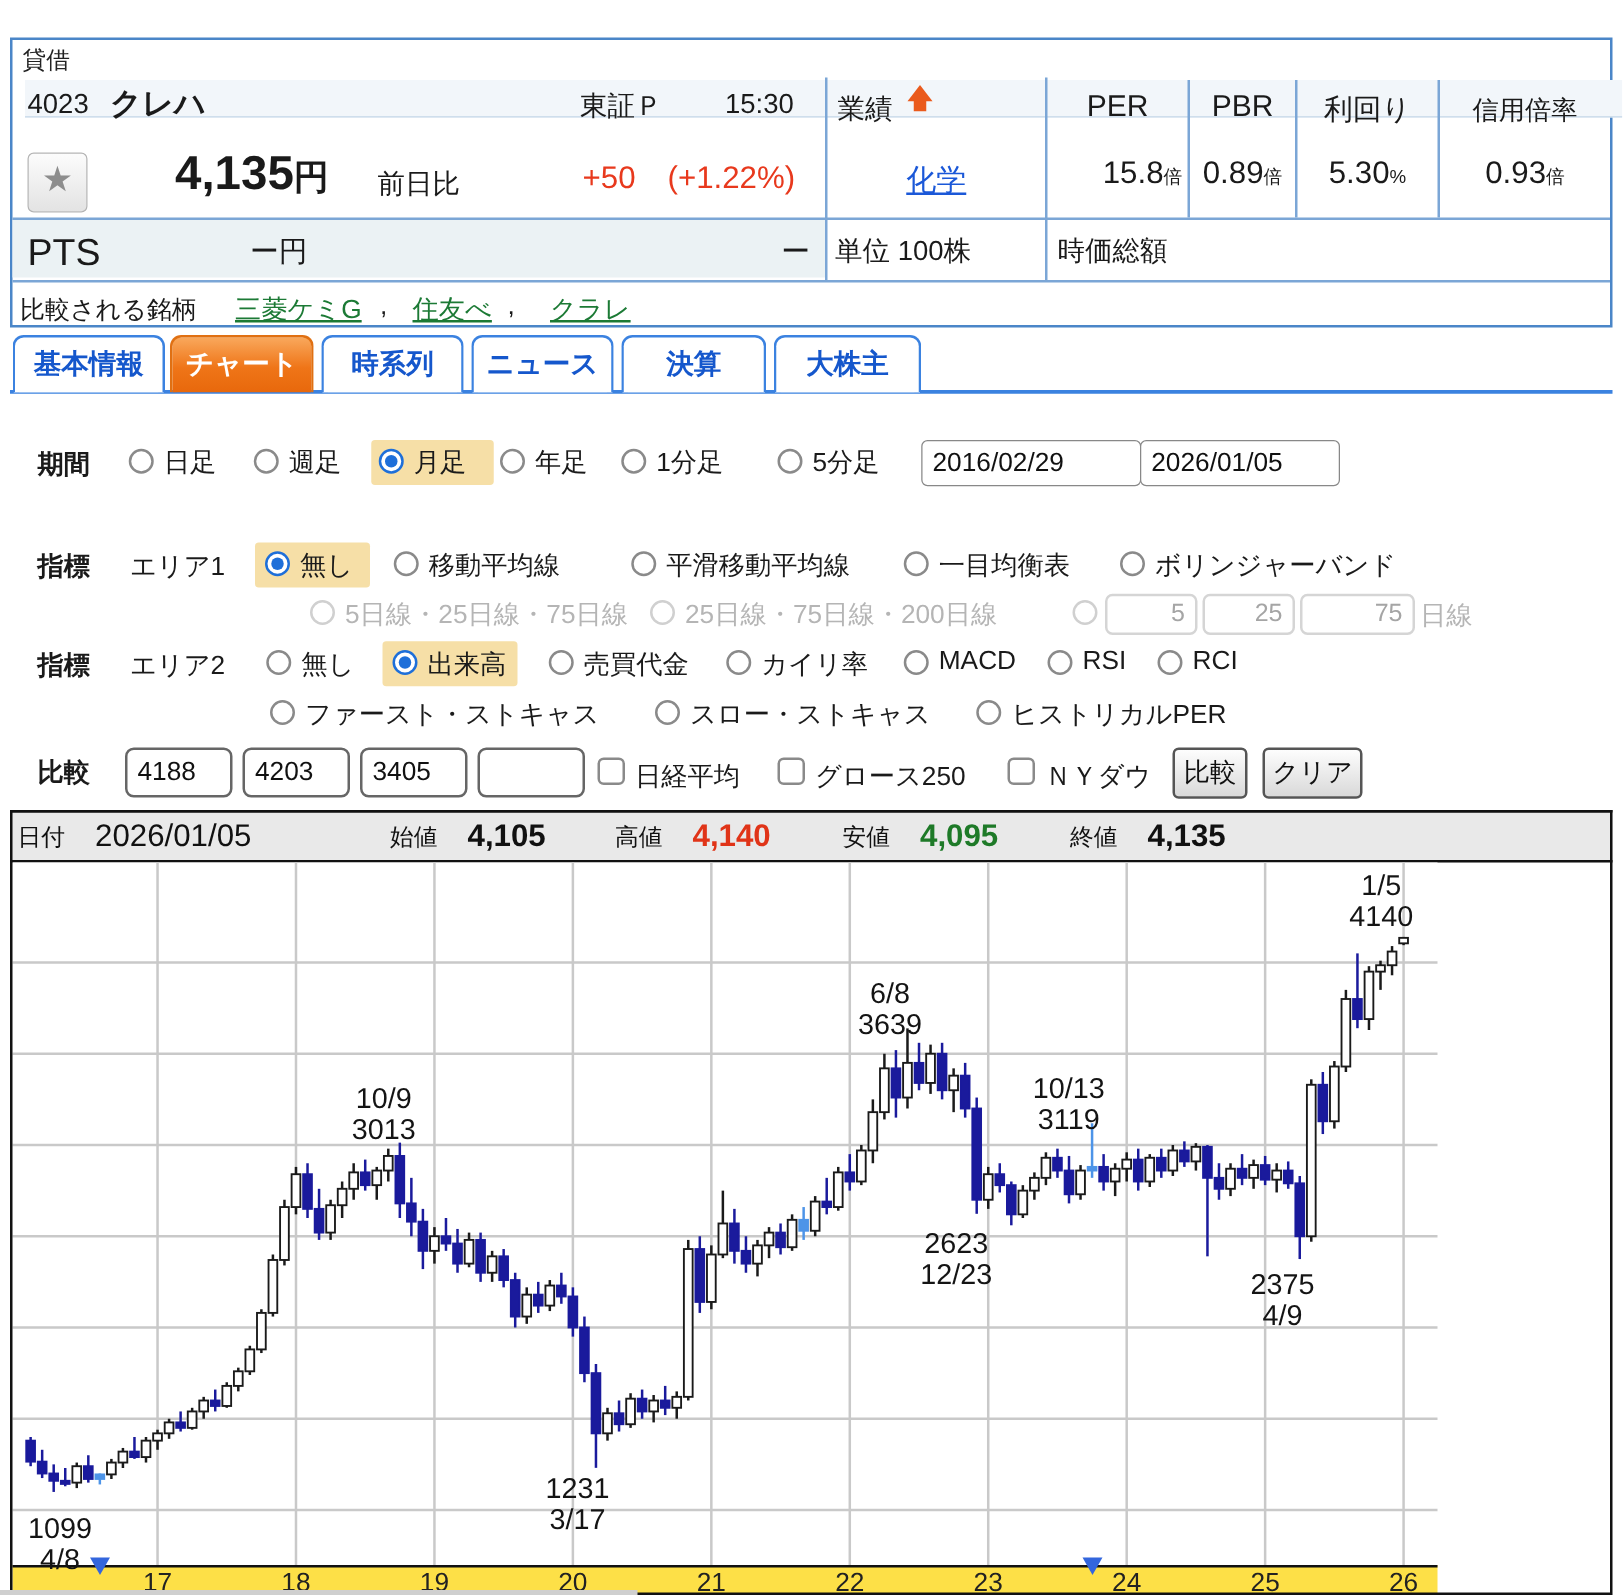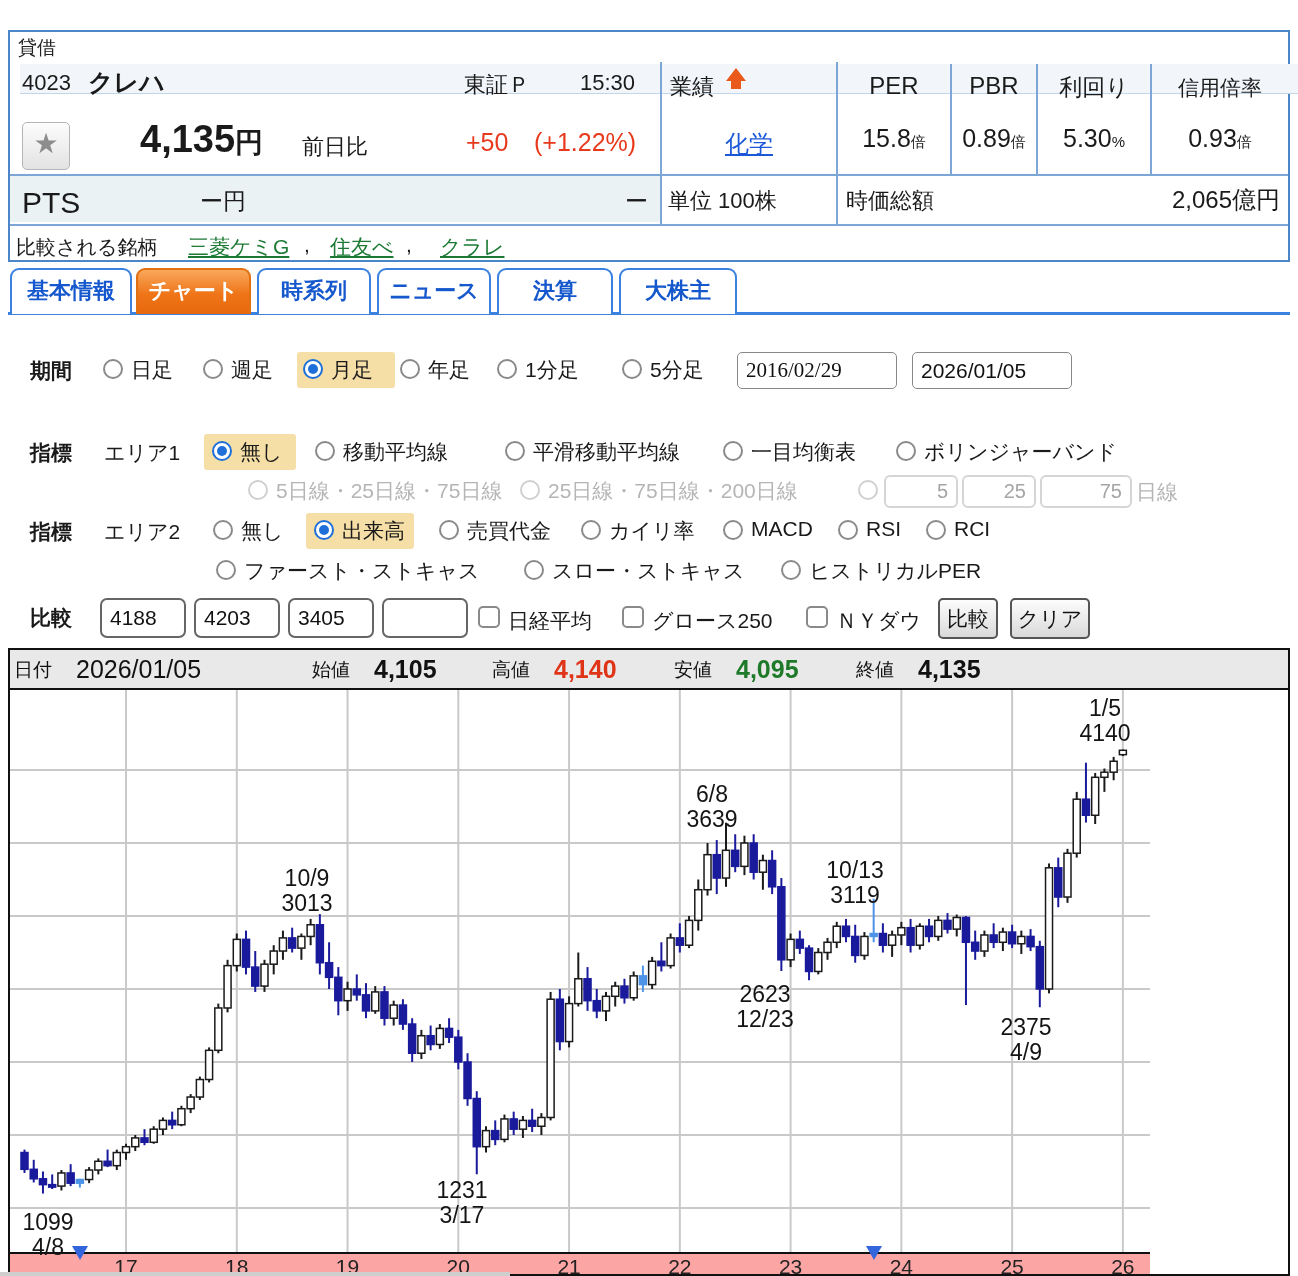--- a/index.html
+++ b/index.html
@@ -52,21 +52,21 @@
        border-radius:5px;font-size:21px;text-align:center;line-height:37px;color:#111;cursor:pointer;}
   .dis-txt{color:#b5b5b5;}
   
   .ohlc-bar{position:absolute;left:8px;top:648px;width:1282px;height:42px;box-sizing:border-box;background:#e9e9e9;
             border-top:2px solid #111;border-bottom:2px solid #111;}
   .ohlc-lab{position:absolute;top:9px;font-size:19px;color:#111;}
   .ohlc-val{position:absolute;top:7px;font-size:25px;font-weight:bold;color:#111;}
   .plot{position:absolute;left:10px;top:690px;width:1140px;height:562px;background:#fff;z-index:1;}
   #chart-svg{position:absolute;left:10px;top:690px;width:1140px;height:562px;overflow:visible;z-index:5;}
   .ystrip{position:absolute;left:1150px;top:690px;width:140px;height:586px;background:#ededed;border-left:2px solid #111;box-sizing:border-box;z-index:3;}
-  .xstrip{position:absolute;left:10px;top:1252px;width:1140px;height:24px;background:#fca5a5;border-top:2px solid #111;box-sizing:border-box;z-index:3;}
+  .xstrip{position:absolute;left:10px;top:1252px;width:1140px;height:24px;background:#fde047;border-top:2px solid #111;box-sizing:border-box;z-index:3;}
   .ylab{position:absolute;left:12px;font-size:24px;color:#111;line-height:30px;}
   .xlab{position:absolute;top:1px;width:34px;text-align:center;font-size:21px;color:#222;}
   .frame{position:absolute;left:8px;top:648px;width:1282px;height:628px;border:2px solid #111;box-sizing:border-box;pointer-events:none;z-index:6;}
   .sliver{position:absolute;left:0;top:1272px;width:510px;height:4px;background:#cfcfcf;z-index:7;}
 </style>
 </head>
 <body>
 
 <div id="app">
 
@@ -108,26 +108,25 @@
       <span class="tri"></span>
       <span class="stem"></span>
     </span>
   <span class="abs lnk-blue" style="left:662px;top:128px;width:174px;text-align:center;font-size:24px;">化学</span>
   <span class="abs" style="left:668px;top:186px;font-size:22px;">単位 100株</span>
 
   <span class="abs" style="left:838px;top:72px;width:112px;text-align:center;font-size:24px;">PER</span>
   <span class="abs" style="left:952px;top:72px;width:84px;text-align:center;font-size:24px;">PBR</span>
   <span class="abs" style="left:1038px;top:72px;width:112px;text-align:center;font-size:23px;">利回り</span>
   <span class="abs" style="left:1152px;top:74px;width:136px;text-align:center;font-size:21px;">信用倍率</span>
-  <span class="abs" style="left:838px;top:124px;width:112px;text-align:center;font-size:25px;"><span>15.8</span><span style="font-size:15px;">倍</span></span>
+  <span class="abs" style="left:838px;top:124px;width:128px;text-align:center;font-size:25px;padding-left:12px;"><span>15.8</span><span style="font-size:15px;">倍</span></span>
   <span class="abs" style="left:952px;top:124px;width:84px;text-align:center;font-size:25px;"><span>0.89</span><span style="font-size:15px;">倍</span></span>
   <span class="abs" style="left:1038px;top:124px;width:112px;text-align:center;font-size:25px;"><span>5.30</span><span style="font-size:15px;">%</span></span>
   <span class="abs" style="left:1152px;top:124px;width:136px;text-align:center;font-size:25px;"><span>0.93</span><span style="font-size:15px;">倍</span></span>
   <span class="abs" style="left:846px;top:186px;font-size:22px;">時価総額</span>
-  <span class="abs" style="left:1000px;top:184px;width:280px;text-align:right;font-size:24px;">2,065億円</span>
 
   <span class="abs" style="left:16px;top:234px;font-size:20px;">比較される銘柄</span>
   <span class="abs lnk-green" style="left:188px;top:233px;">三菱ケミG</span>
   <span class="abs" style="left:304px;top:233px;font-size:21px;">,</span>
   <span class="abs lnk-green" style="left:330px;top:233px;">住友べ</span>
   <span class="abs" style="left:406px;top:233px;font-size:21px;">,</span>
   <span class="abs lnk-green" style="left:440px;top:233px;">クラレ</span>
 
   <div class="tab-line"></div>
   <div class="tab" style="left:10px;width:122px;">基本情報</div>
@@ -156,21 +155,21 @@
         <span class="olabel">年足</span>
       </label>
     <label class="opt" style="left:497px;">
         <span class="radio"></span>
         <span class="olabel">1分足</span>
       </label>
     <label class="opt" style="left:622px;">
         <span class="radio"></span>
         <span class="olabel">5分足</span>
       </label>
-    <input class="inp" style="left: 737px; top: 0px; width: 160px; height: 37px; font-family: Liberation Serif, serif;" value="2016/02/29">
+    <input class="inp" style="left: 737px; top: 0px; width: 176px; height: 37px;" value="2016/02/29">
     <input class="inp" style="left: 912px; top: 0px; width: 160px; height: 37px;" value="2026/01/05">
   </div>
 
 
   <div class="crow" style="top:434px;">
     <span class="rowlab" style="left:30px;">指標</span>
     <span class="abs" style="left:104px;top:5px;">エリア1</span>
     <label class="opt hlbg" style="left:204px;width:92px;">
         <span class="radio sel" style="left:8px;"></span>
         <span class="olabel" style="left:36px;">無し</span>

